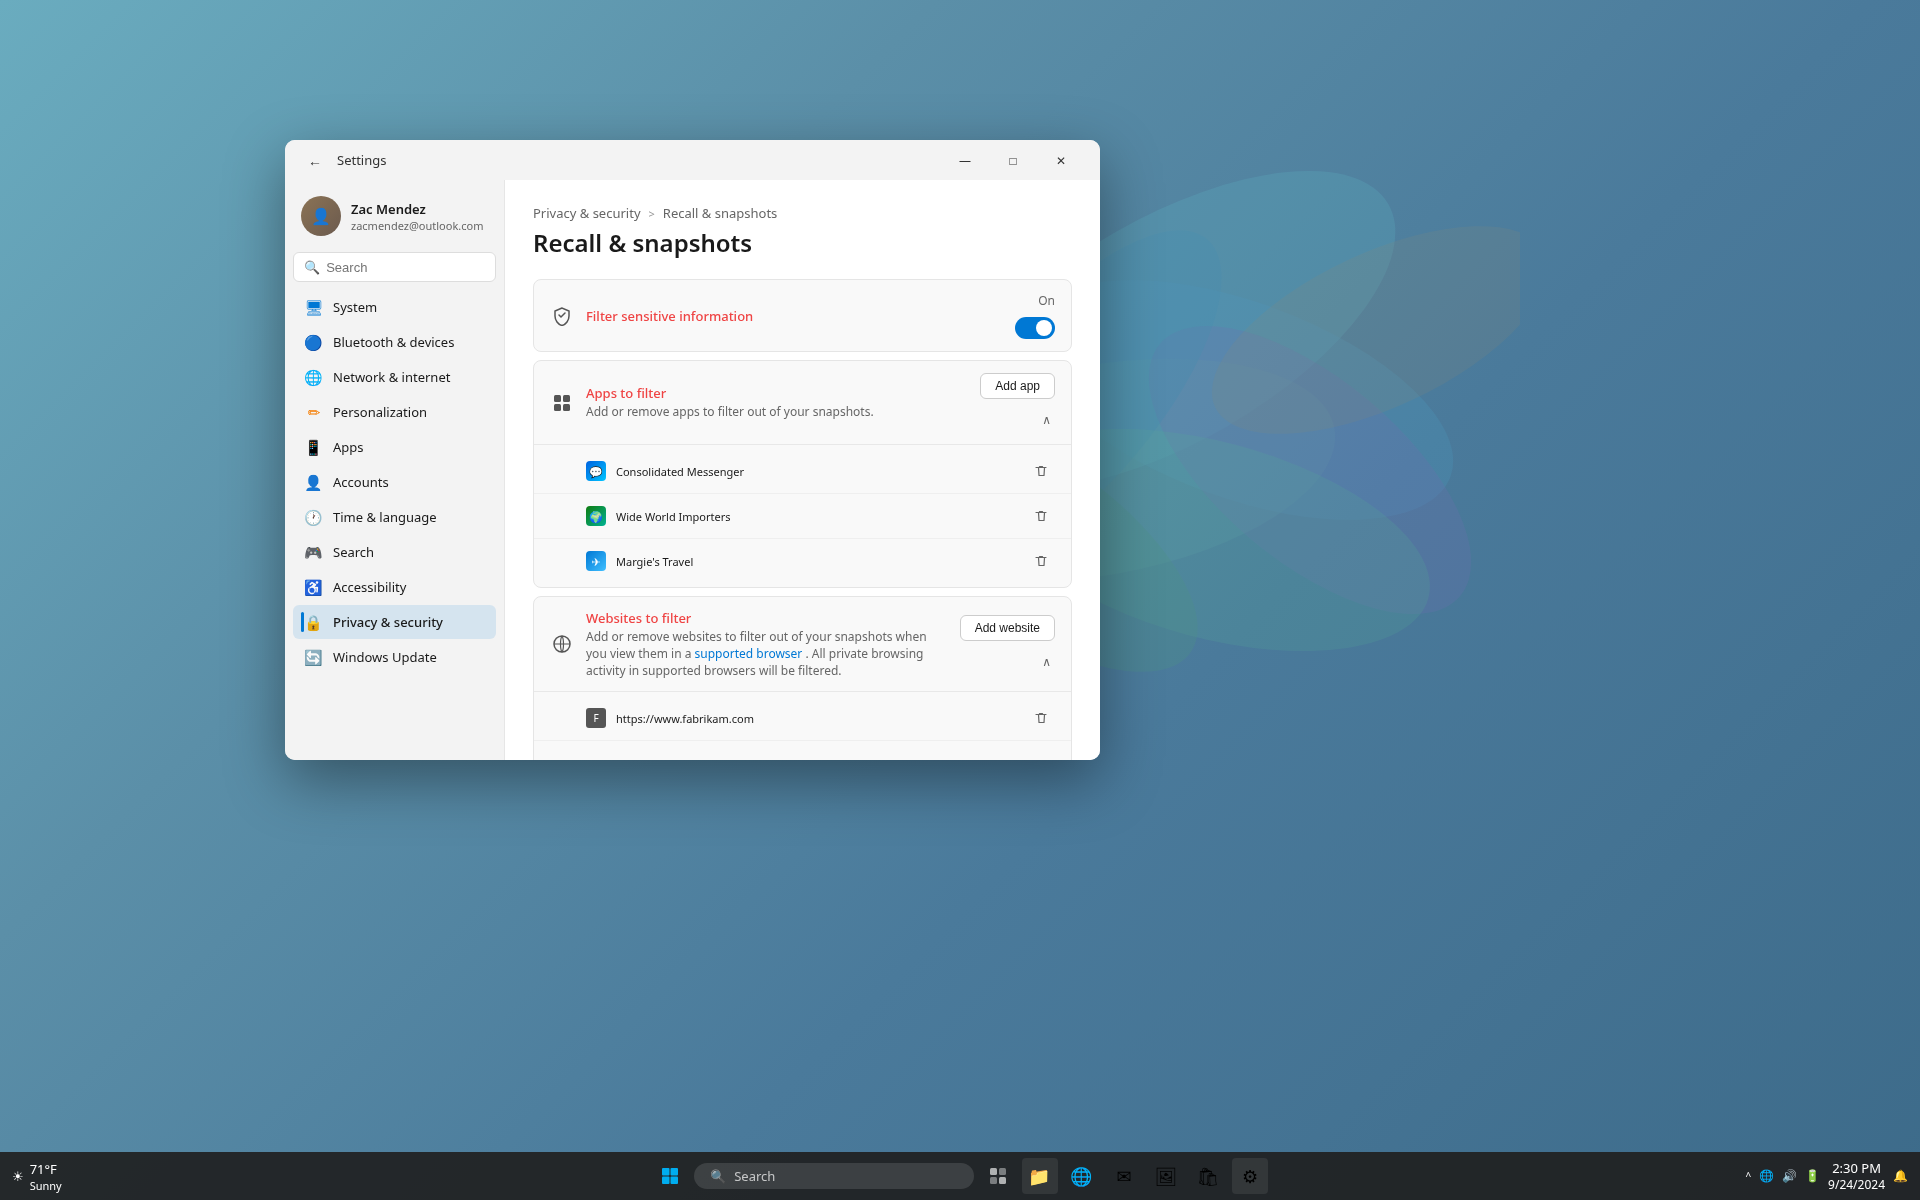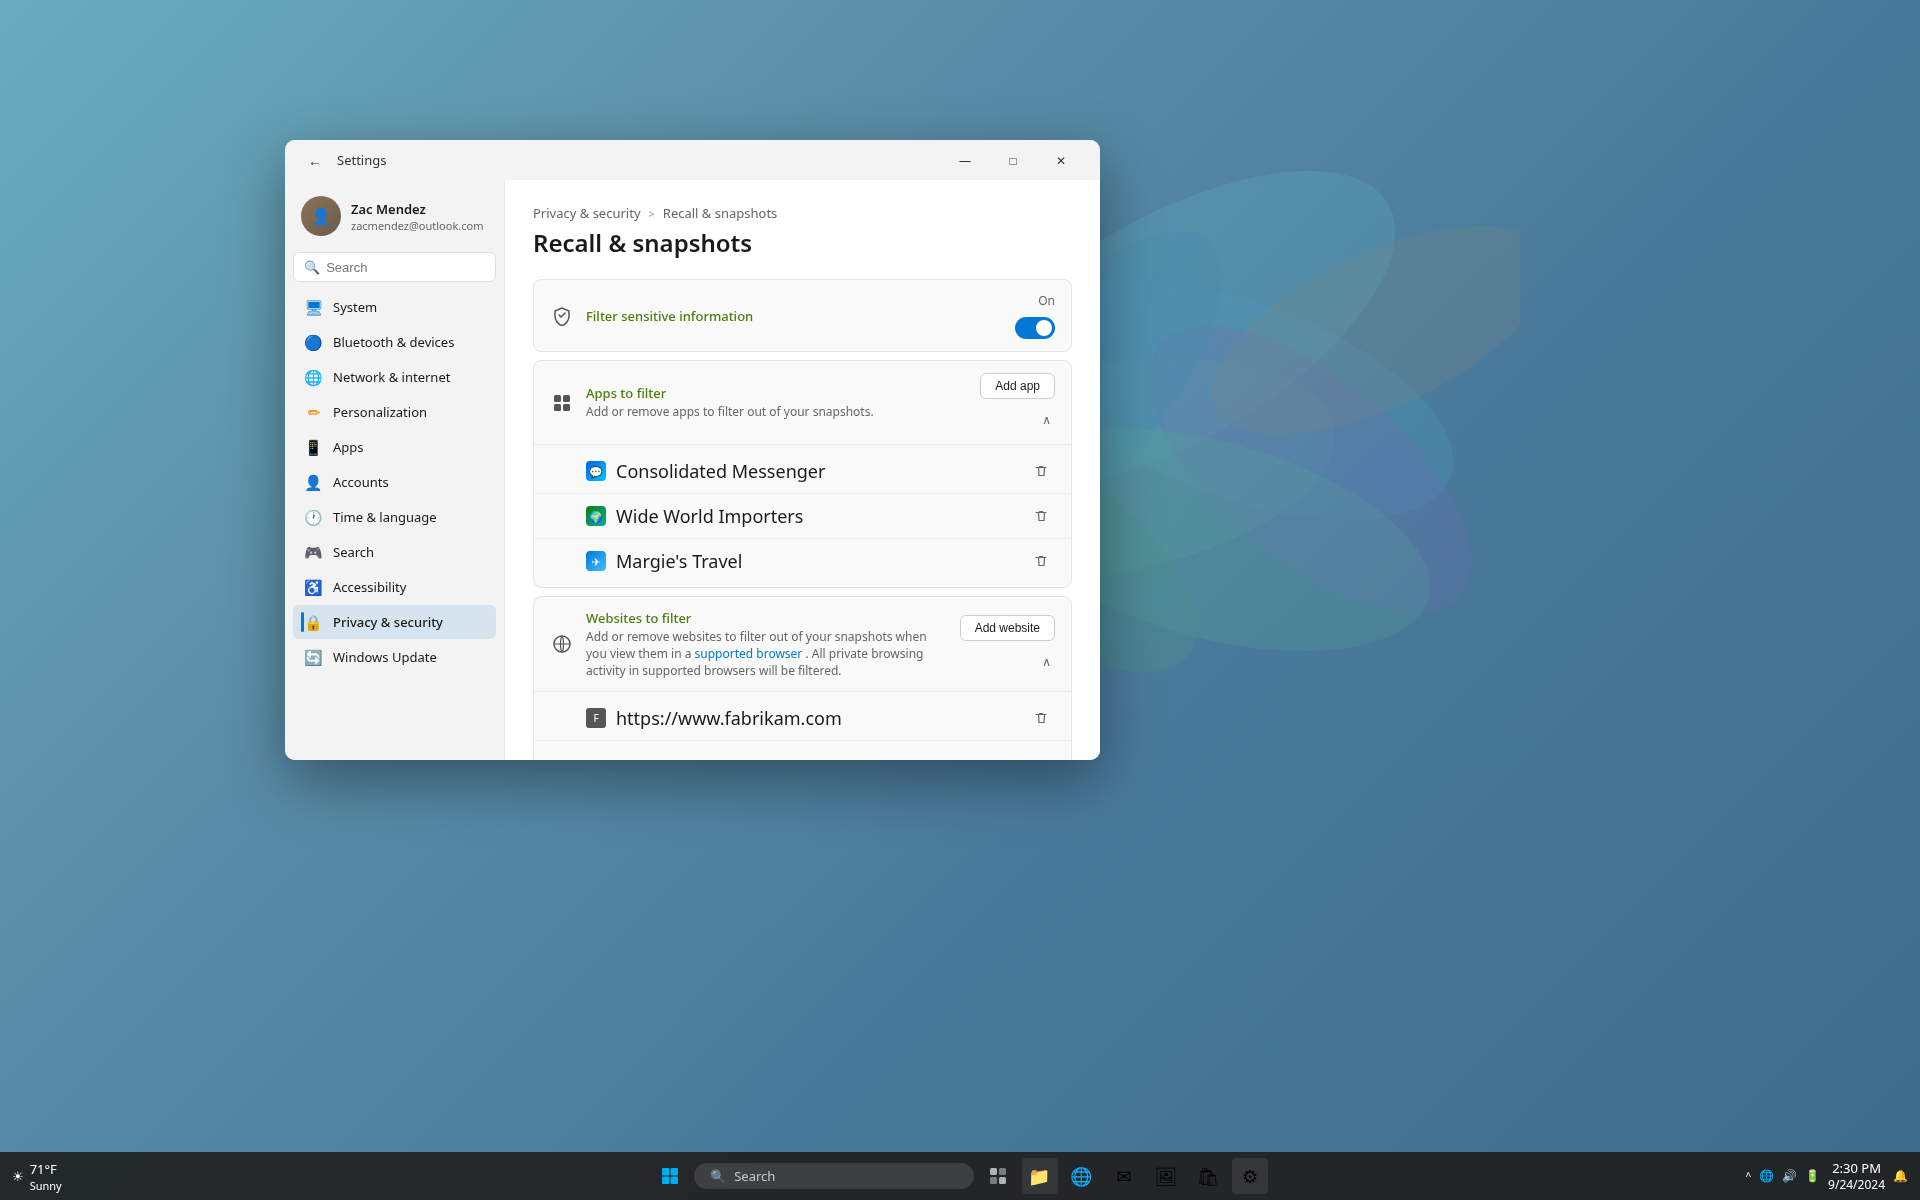--- a/index.html
+++ b/index.html
@@ -326,21 +326,21 @@
       width: 24px;
       height: 24px;
       display: flex;
       align-items: center;
       justify-content: center;
       flex-shrink: 0;
       font-size: 16px;
     }
 
     .row-content { flex: 1; min-width: 0; }
-    .row-title { font-size: 13px; font-weight: 500; color: #4d7c0f; }
+    .row-title { font-size: 13px; font-weight: 500; color: #ef4444; }
     .row-desc { font-size: 12px; color: #666; margin-top: 2px; line-height: 1.4; }
     .row-link { color: #0078d4; cursor: pointer; text-decoration: none; }
 
     .row-action {
       display: flex;
       align-items: flex-end;
       gap: 8px;
       flex-shrink: 0;
       flex-direction: column;
     }
@@ -414,21 +414,21 @@
     .sub-item-icon {
       width: 20px;
       height: 20px;
       border-radius: 4px;
       display: flex;
       align-items: center;
       justify-content: center;
       font-size: 13px;
       flex-shrink: 0;
     }
-    .sub-item-name { flex: 1; font-size: 18px; color: #1a1a1a; }
+    .sub-item-name { flex: 1; font-size: 11px; color: #1a1a1a; }
 
     
     .icon-blue { color: #0078d4; }
     .icon-teal { color: #00b4d8; }
     .icon-orange { color: #f57c00; }
     .icon-green { color: #107c10; }
     .icon-gray { color: #555; }
 
     
     .content::-webkit-scrollbar { width: 6px; }

